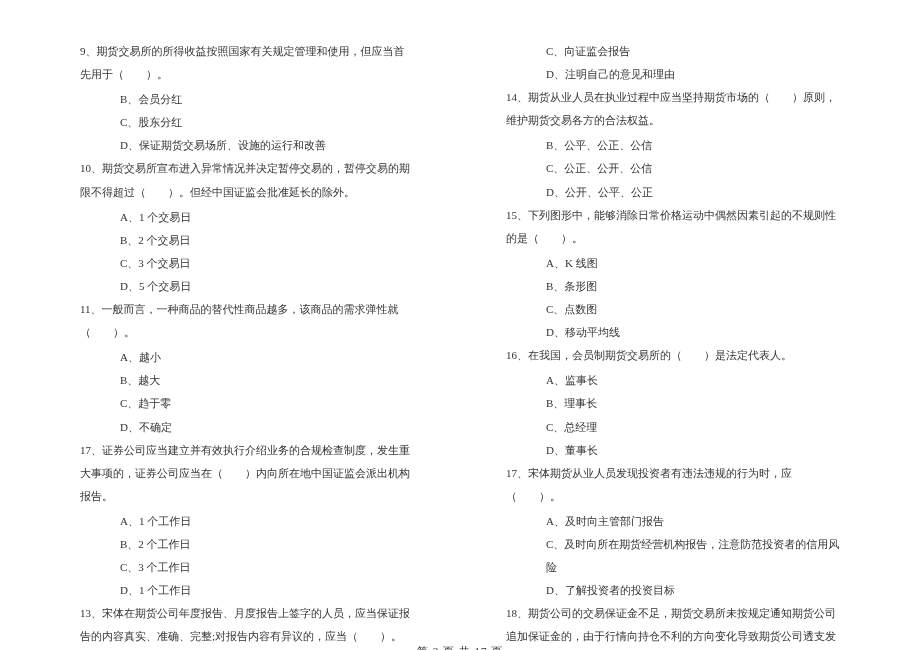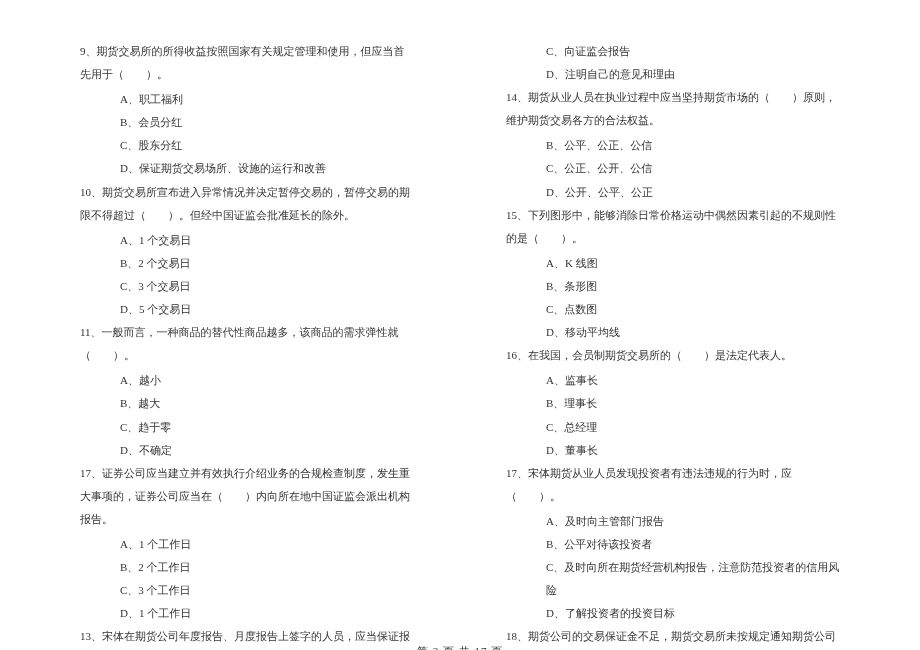--- a/index.html
+++ b/index.html
@@ -36,21 +36,20 @@
     padding-top: 4px;
     letter-spacing: 1px;
   }
 </style>
 </head>
 <body>
 
 <div class="page">
   <div class="col">
     <div class="q">9、期货交易所的所得收益按照国家有关规定管理和使用，但应当首先用于（　　）。</div>
-    <div class="opt">A、职工福利</div>
     <div class="opt">B、会员分红</div>
     <div class="opt">C、股东分红</div>
     <div class="opt">D、保证期货交易场所、设施的运行和改善</div>
     <div class="q">10、期货交易所宣布进入异常情况并决定暂停交易的，暂停交易的期限不得超过（　　）。但经中国证监会批准延长的除外。</div>
     <div class="opt">A、1 个交易日</div>
     <div class="opt">B、2 个交易日</div>
     <div class="opt">C、3 个交易日</div>
     <div class="opt">D、5 个交易日</div>
     <div class="q">11、一般而言，一种商品的替代性商品越多，该商品的需求弹性就（　　）。</div>
     <div class="opt">A、越小</div>
@@ -78,20 +77,19 @@
     <div class="opt">B、条形图</div>
     <div class="opt">C、点数图</div>
     <div class="opt">D、移动平均线</div>
     <div class="q">16、在我国，会员制期货交易所的（　　）是法定代表人。</div>
     <div class="opt">A、监事长</div>
     <div class="opt">B、理事长</div>
     <div class="opt">C、总经理</div>
     <div class="opt">D、董事长</div>
     <div class="q">17、宋体期货从业人员发现投资者有违法违规的行为时，应（　　）。</div>
     <div class="opt">A、及时向主管部门报告</div>
-    <div class="opt">B、公平对待该投资者</div>
     <div class="opt">C、及时向所在期货经营机构报告，注意防范投资者的信用风险</div>
     <div class="opt">D、了解投资者的投资目标</div>
     <div class="q">18、期货公司的交易保证金不足，期货交易所未按规定通知期货公司追加保证金的，由于行情向持仓不利的方向变化导致期货公司透支发生的扩大损失，期货交易所应当承担主要赔偿责任，赔偿额不超过损失的（　　）。</div>
   </div>
 </div>
 
 <div class="footer">第 2 页 共 17 页</div>
 
 </body></html>

